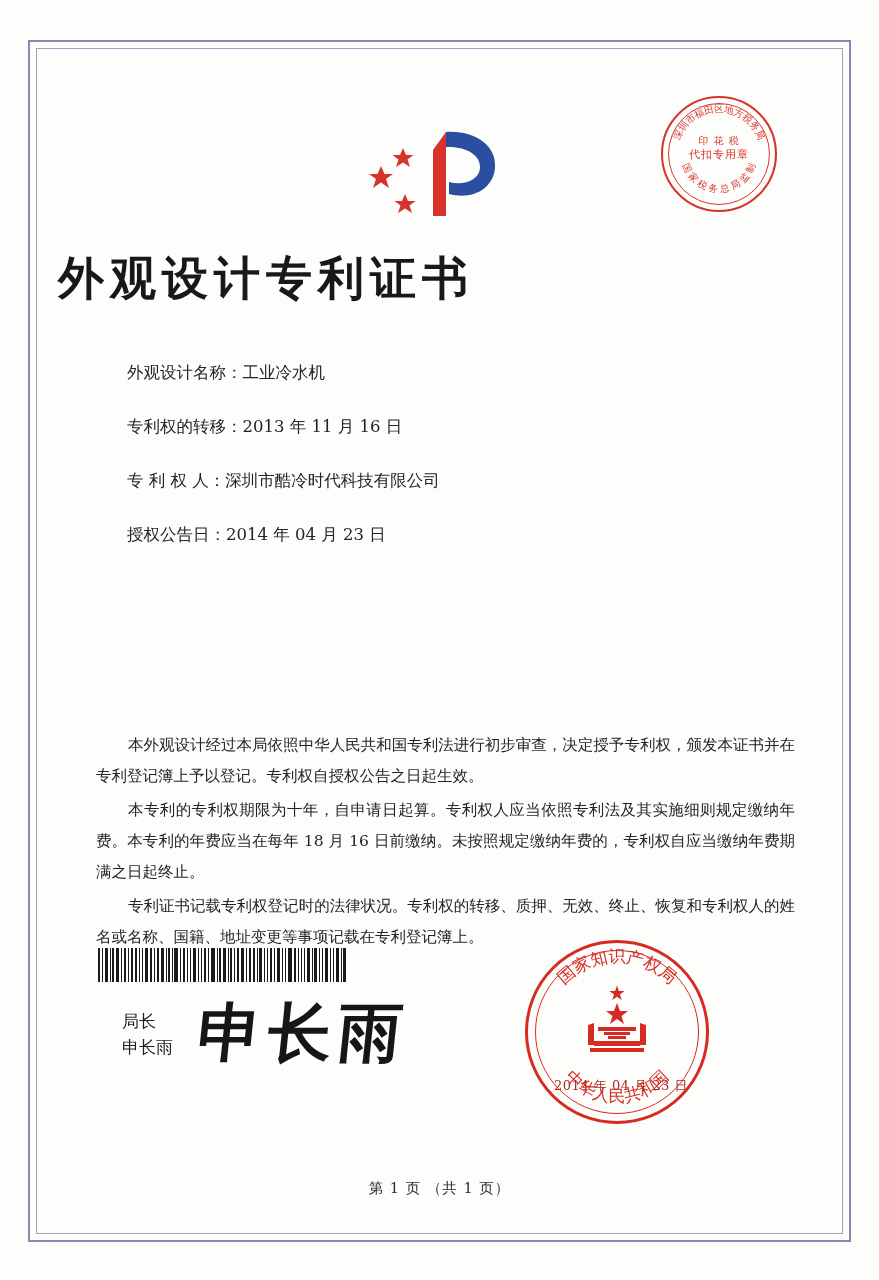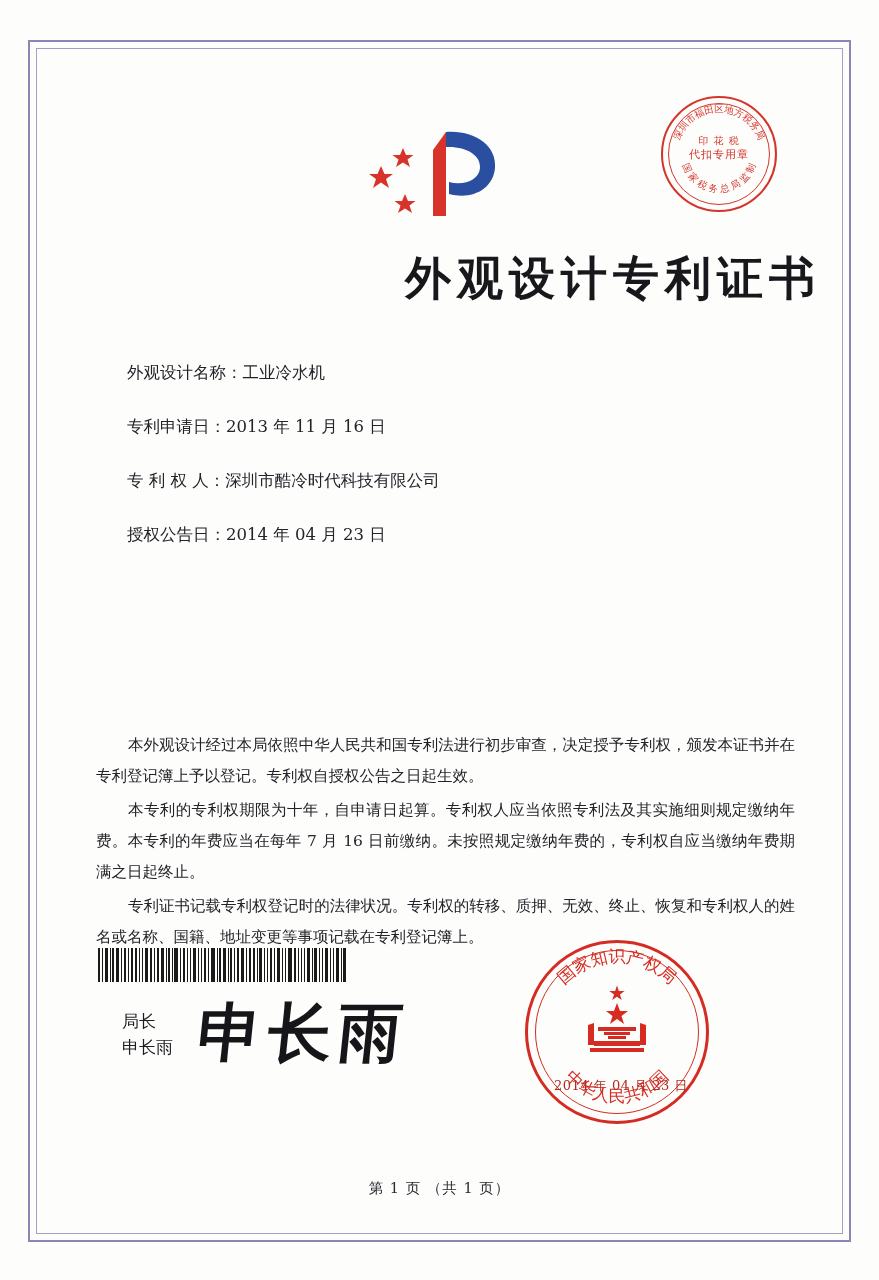--- a/index.html
+++ b/index.html
@@ -101,21 +101,21 @@
     fill: #d5342b;
     font-family: "DejaVu Sans", sans-serif;
   }
 
   
   .main-title {
     position: absolute;
     left: 0;
     top: 178px;
     width: 100%;
-    text-align: right;
+    text-align: left;
     font-size: 46px;
     font-weight: bold;
     letter-spacing: 6px;
     color: #17171c;
     font-family: "DejaVu Serif", serif;
   }
 
   
   .fields {
     position: absolute;
@@ -291,33 +291,33 @@
       <div class="ctext l2">代扣专用章</div>
     </div>
 
     <div class="main-title">外观设计专利证书</div>
 
     <div class="fields">
       <div class="field-row">
         <span class="field-label">外观设计名称：</span><span class="field-value">工业冷水机</span>
       </div>
       <div class="field-row">
-        <span class="field-label">专利申请日：</span><span class="field-value">2013 年 11 月 16 日</span>
+        <span class="field-label">专利权的转移：</span><span class="field-value">2013 年 11 月 16 日</span>
       </div>
       <div class="field-row">
         <span class="field-label">专  利  权  人：</span><span class="field-value">深圳市酷冷时代科技有限公司</span>
       </div>
       <div class="field-row">
         <span class="field-label">授权公告日：</span><span class="field-value">2014 年 04 月 23 日</span>
       </div>
     </div>
 
     <div class="paras">
       <div class="para">本外观设计经过本局依照中华人民共和国专利法进行初步审查，决定授予专利权，颁发本证书并在专利登记簿上予以登记。专利权自授权公告之日起生效。</div>
-      <div class="para">本专利的专利权期限为十年，自申请日起算。专利权人应当依照专利法及其实施细则规定缴纳年费。本专利的年费应当在每年 7 月 16 日前缴纳。未按照规定缴纳年费的，专利权自应当缴纳年费期满之日起终止。</div>
+      <div class="para">本专利的专利权期限为十年，自申请日起算。专利权人应当依照专利法及其实施细则规定缴纳年费。本专利的年费应当在每年 18 月 16 日前缴纳。未按照规定缴纳年费的，专利权自应当缴纳年费期满之日起终止。</div>
       <div class="para">专利证书记载专利权登记时的法律状况。专利权的转移、质押、无效、终止、恢复和专利权人的姓名或名称、国籍、地址变更等事项记载在专利登记簿上。</div>
     </div>
 
     <div class="barcode">
       <span style="width:3px"></span>
         <span style="width:1px"></span>
         <span style="width:4px"></span>
       <span style="width:1px"></span>
         <span style="width:2px"></span>
         <span style="width:5px"></span>

